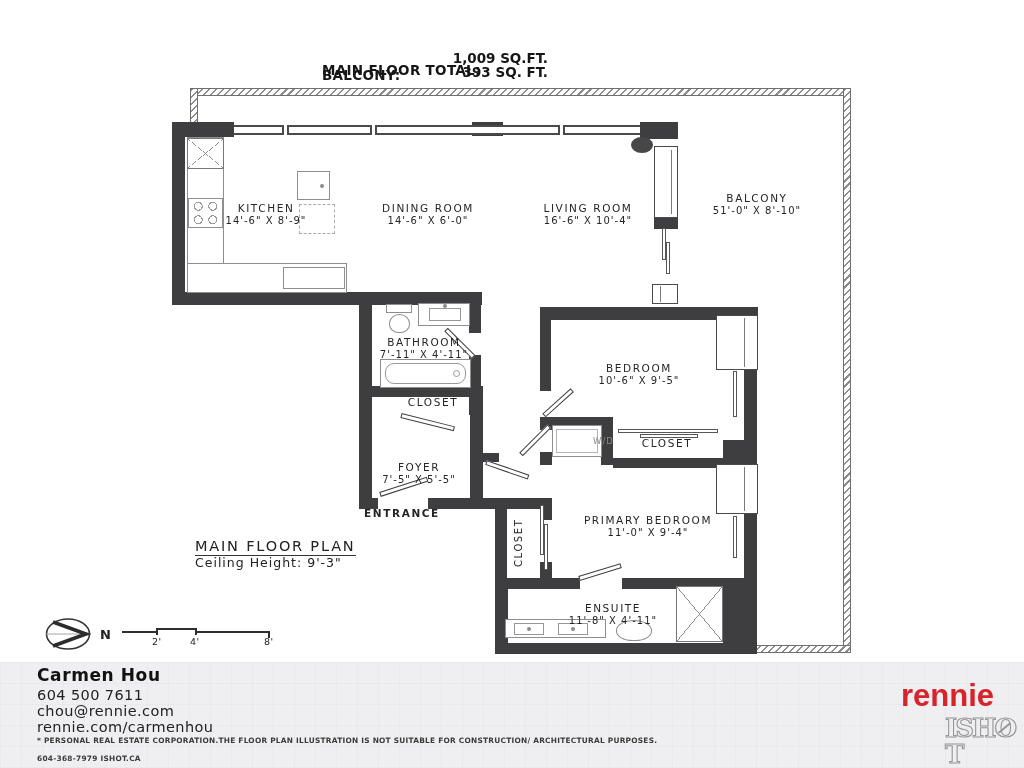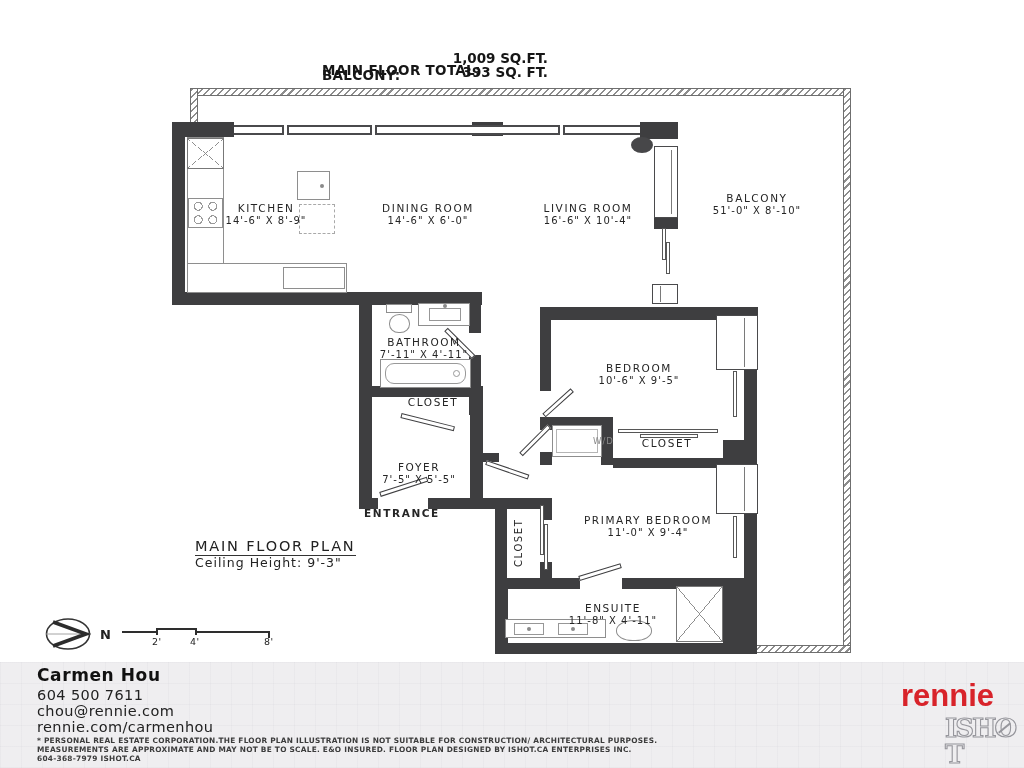--- a/index.html
+++ b/index.html
@@ -251,19 +251,18 @@
     <div class="sbar-lbl" style="left:190px;top:636px;">4'</div>
     <div class="sbar-lbl" style="left:264px;top:636px;">8'</div>
   </div>
 
   <div class="ftr">
     <div class="agent-name">Carmen Hou</div>
     <div class="agent-line" style="top:25px;">604 500 7611</div>
     <div class="agent-line" style="top:41px;">chou@rennie.com</div>
     <div class="agent-line" style="top:57px;">rennie.com/carmenhou</div>
     <div class="disc" style="top:74px;">* PERSONAL REAL ESTATE CORPORATION.THE FLOOR PLAN ILLUSTRATION IS NOT SUITABLE FOR CONSTRUCTION/ ARCHITECTURAL PURPOSES.</div>
-    <div class="disc" style="top:83px;">MEASUREMENTS ARE APPROXIMATE AND MAY NOT BE TO SCALE. E&amp;O INSURED. FLOOR PLAN DESIGNED BY ISHOT.CA ENTERPRISES INC.</div>
     <div class="disc" style="top:92px;">604-368-7979  ISHOT.CA</div>
   </div>
   <div class="rennie">rennie</div>
   <div class="ishot"><span>I</span><span>S</span><span>H</span><span class="o">O</span><span>T</span></div>
 
 </div>
 
 </body></html>

